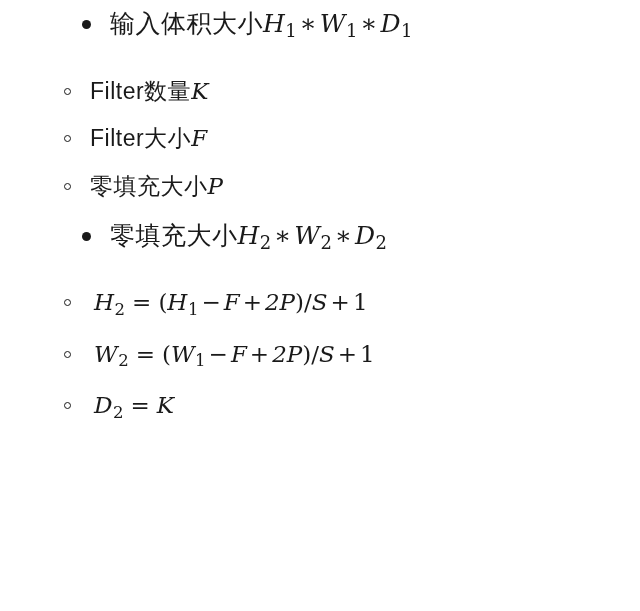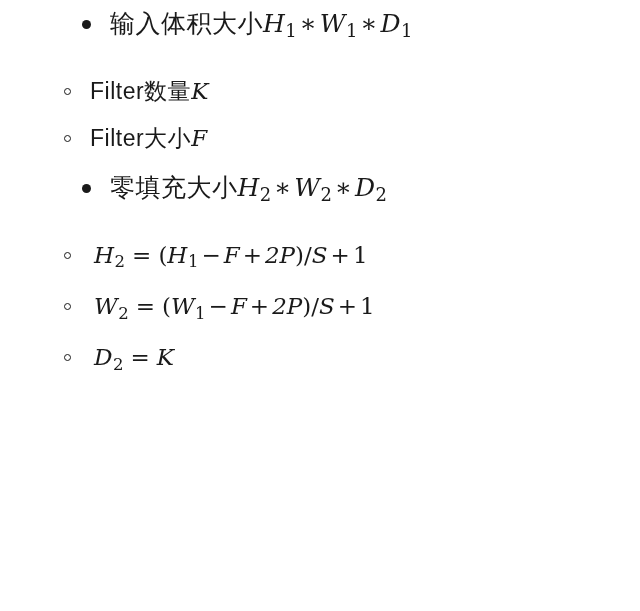--- a/index.html
+++ b/index.html
@@ -127,20 +127,23 @@
 
   </ul>
 
   <ul class="level2">
     <li class="subitem sub">
       <span class="cjk">Filter数量</span><span class="math">K</span>
     </li>
     <li class="subitem sub">
       <span class="cjk">Filter大小</span><span class="math">F</span>
     </li>
+    <li class="subitem sub">
+      <span class="cjk">零填充大小</span><span class="math">P</span>
+    </li>
   </ul>
 
   <ul class="level1">
 
     <li class="item group-gap-bottom">
       <span class="cjk">零填充大小</span><span class="math"><span class="var">H</span><span class="num">2</span><span class="op">∗</span><span class="var">W</span><span class="num">2</span><span class="op">∗</span><span class="var">D</span><span class="num">2</span></span>
     </li>
   </ul>
 
   <ul class="level2">

